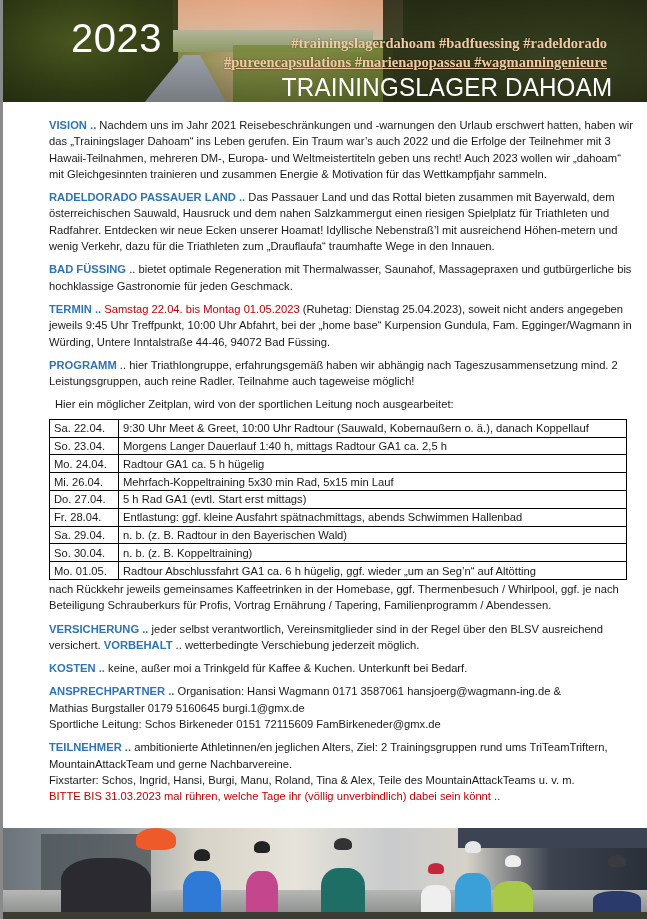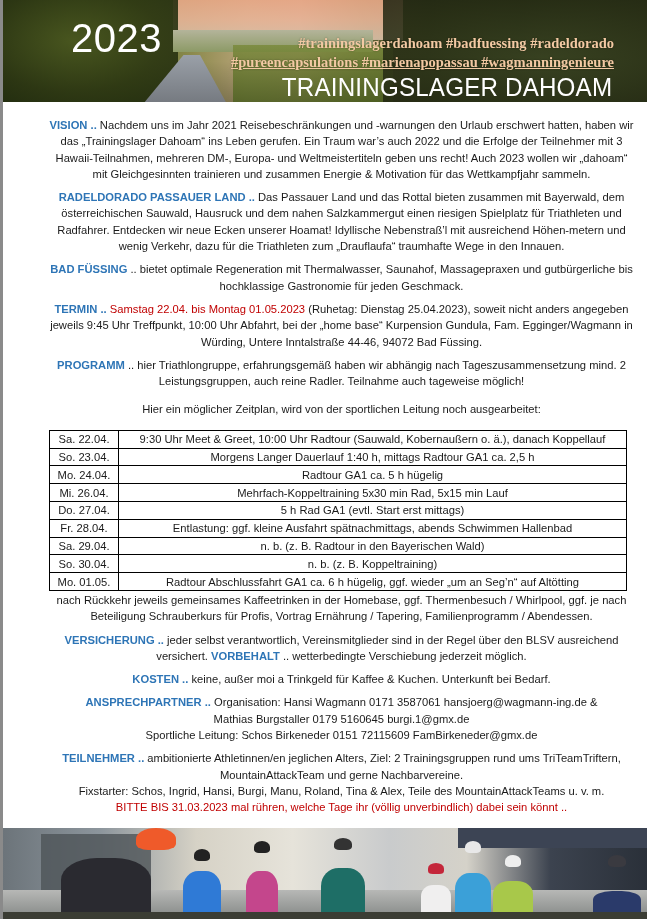--- a/index.html
+++ b/index.html
@@ -46,49 +46,49 @@
   .field {
     position: absolute; left: 230px; top: 45px; width: 160px; height: 57px;
     background: linear-gradient(180deg, #7a8a3c 0%, #4f6222 100%);
     opacity: 0.85;
   }
   .year {
     position: absolute; left: 48px; top: 16px; font-size: 40px; color: #ffffff;
     font-family: "Liberation Sans", sans-serif; letter-spacing: 0.5px; margin-left: 20px;
   }
   .tags {
-    position: absolute; right: 33px; color: #f3c9a3; font-weight: bold;
+    position: absolute; right: 40px; color: #f3c9a3; font-weight: bold;
     font-family: "Liberation Serif", serif; font-size: 14.5px; white-space: nowrap;
     text-shadow: 0 0 2px rgba(0,0,0,0.4);
   }
   .tags.t1 { top: 35px; }
   .tags.t2 { top: 54px; text-decoration: underline; }
   .banner-title {
     position: absolute; right: 35px; top: 72px; color: #ffffff; font-size: 26px;
     font-family: "Liberation Sans", sans-serif; letter-spacing: 0.2px; white-space: nowrap;
     transform: scaleX(0.93); transform-origin: right top;
   }
 
   
   .content {
     position: absolute; left: 49px; top: 117px; width: 585px;
-    font-size: 11.2px; line-height: 16.3px; text-align: center;
+    font-size: 11.2px; line-height: 16.3px;
   }
   .para { margin: 0 0 7px 0; }
   .lbl { color: #2e75b6; font-weight: bold; }
   .red { color: #c00000; }
   table.sched {
     border-collapse: collapse; width: 578px; margin: 5px 0 0 0; font-size: 11.2px;
   }
   table.sched td {
     border: 1px solid #000; padding: 0 4px; height: 16.8px; line-height: 16px; white-space: nowrap;
   }
   table.sched td.day { width: 60px; }
   .after { margin: 1px 0 7px 0; }
-  .tight { margin: 12px; }
+  .tight { margin: 6px; }
 
   
   .photo {
     position: absolute; left: 3px; top: 828px; width: 644px; height: 85px; overflow: hidden;
     background: linear-gradient(90deg, #6c747a 0%, #8c959c 15%, #d6d2c6 30%, #e6e3da 45%, #c9cbcc 60%, #d5d2c9 72%, #3c434f 85%, #2a3039 100%);
   }
   .ph-building {
     position: absolute; left: 38px; top: 6px; width: 110px; height: 60px; background: #4e5458; opacity: 0.8;
   }
   .ph-roof {

